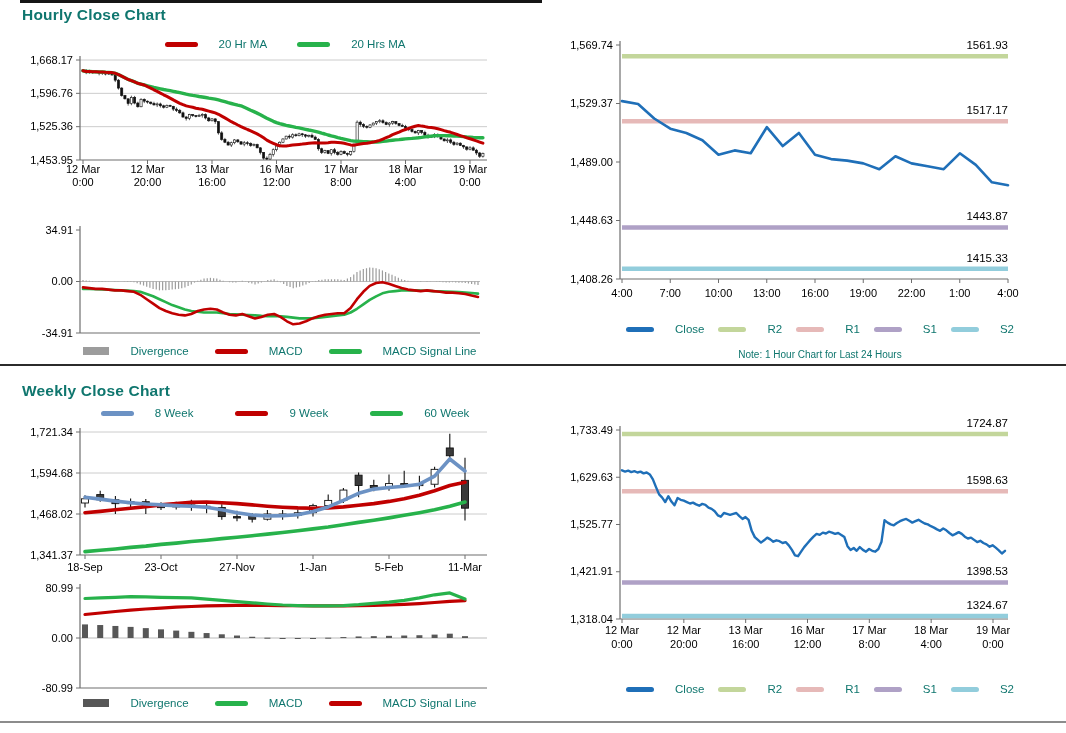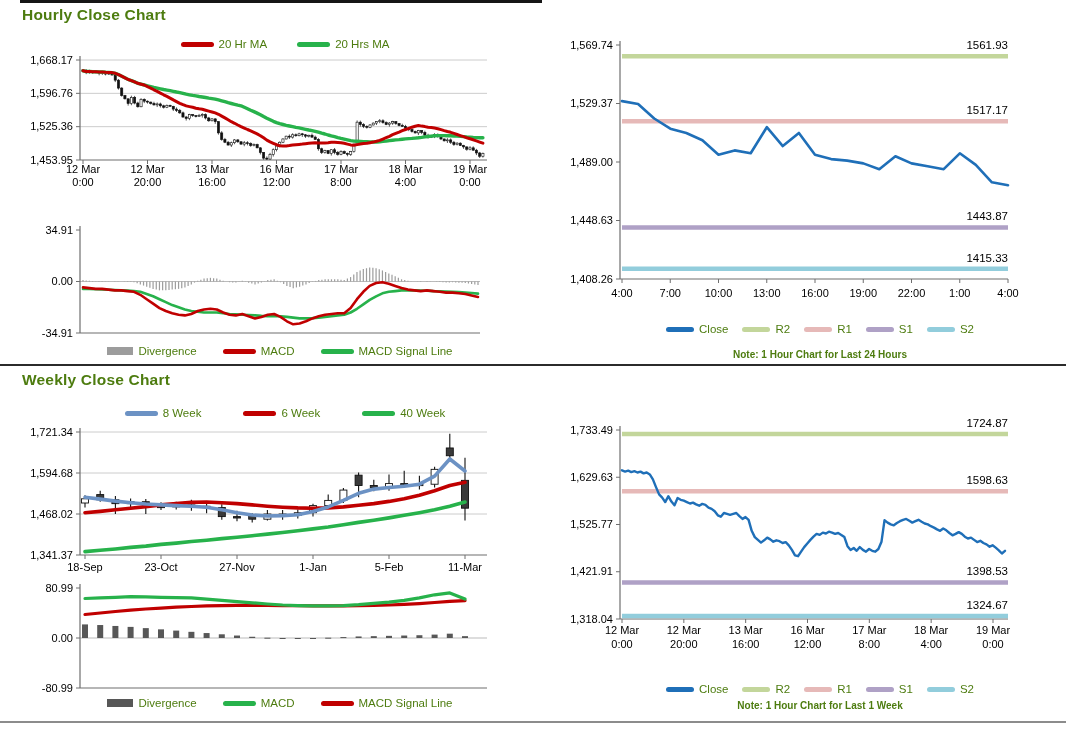--- a/index.html
+++ b/index.html
@@ -1,27 +1,27 @@
 <!DOCTYPE html>
 <html><head>
 <meta charset="utf-8">
 <style>
   html,body{margin:0;padding:0;background:#fff;}
   #page{position:relative;width:1066px;height:733px;background:#fff;overflow:hidden;
-        font-family:"Liberation Sans",sans-serif;color:#4d7c0f;}
+        font-family:"Liberation Sans",sans-serif;color:#0f766e;}
   .rule{position:absolute;left:0;width:1066px;}
   .sec-title{position:absolute;font-size:15.5px;font-weight:bold;letter-spacing:.2px;}
   svg text{font-family:"Liberation Sans",sans-serif;fill:#000;}
   .lg{position:absolute;display:flex;justify-content:center;align-items:center;}
-  .lg .it{display:flex;align-items:center;gap:5px;text-align:center;}
+  .lg .it{display:flex;align-items:center;gap:21px;text-align:center;}
   .lg .lb{font-size:11.5px;white-space:nowrap;}
   .sw{width:33px;height:5px;border-radius:2.5px;flex:0 0 auto;}
   .sw.bar{width:26px;height:8px;border-radius:0;}
   .sw.thin{width:28px;}
-  .note{position:absolute;font-size:10px;font-weight:700;text-align:center;}
+  .note{position:absolute;font-size:10px;font-weight:400;text-align:center;}
   #cv{position:absolute;left:0;top:0;}
 </style>
 </head>
 <body>
 
 <div id="page">
 
   <div class="rule" style="left:20px;top:0;width:522px;height:2.5px;background:#161616;"></div>
 
   <div class="sec-title" style="left:22px;top:6px;">Hourly Close Chart</div>
@@ -71,34 +71,34 @@
     </div>
     <div class="it">
       <span class="sw thin" style="background: rgb(146, 205, 220);"></span>
       <span class="lb">S2</span>
     </div>
   </div>
   <div class="note" style="left:615px;top:349px;width:410px;">Note: 1 Hour Chart for Last 24 Hours</div>
 
   <div class="rule" style="top:364px;height:2px;background:#2B2B2B;"></div>
 
-  <div class="sec-title" style="left:22px;top:371px;">Weekly Close Chart</div>
+  <div class="sec-title" style="left:22px;top:382px;">Weekly Close Chart</div>
 
   <div class="lg" style="left:83px;top:407px;width:404px;gap:42px;">
     <div class="it">
       <span class="sw" style="background: rgb(108, 146, 196);"></span>
       <span class="lb">8 Week</span>
     </div>
     <div class="it">
       <span class="sw" style="background: rgb(192, 0, 0);"></span>
-      <span class="lb">6 Week</span>
+      <span class="lb">9 Week</span>
     </div>
     <div class="it">
       <span class="sw" style="background: rgb(39, 178, 75);"></span>
-      <span class="lb">40 Week</span>
+      <span class="lb">60 Week</span>
     </div>
   </div>
 
   <div class="lg" style="left:70px;top:697px;width:420px;gap:26px;">
     <div class="it">
       <span class="sw bar" style="background: rgb(87, 87, 87);"></span>
       <span class="lb">Divergence</span>
     </div>
     <div class="it">
       <span class="sw" style="background: rgb(39, 178, 75);"></span>
@@ -125,21 +125,20 @@
     </div>
     <div class="it">
       <span class="sw thin" style="background: rgb(175, 161, 198);"></span>
       <span class="lb">S1</span>
     </div>
     <div class="it">
       <span class="sw thin" style="background: rgb(146, 205, 220);"></span>
       <span class="lb">S2</span>
     </div>
   </div>
-  <div class="note" style="left:615px;top:700px;width:410px;">Note: 1 Hour Chart for Last 1 Week</div>
 
   <div class="rule" style="top:721px;height:1.5px;background:#8C8C8C;"></div>
 
   <svg id="cv" width="1066" height="733" viewBox="0 0 1066 733" xmlns="http://www.w3.org/2000/svg">
       <line x1="80" y1="60" x2="487" y2="60" stroke="#CCCCCC" stroke-width="1"></line>
       <line x1="80" y1="93.33488936607229" x2="487" y2="93.33488936607229" stroke="#CCCCCC" stroke-width="1"></line>
       <line x1="80" y1="126.66511063392781" x2="487" y2="126.66511063392781" stroke="#CCCCCC" stroke-width="1"></line>
       <line x1="80" y1="160" x2="487" y2="160" stroke="#6E6E6E" stroke-width="1.2"></line>
       <line x1="80" y1="56" x2="80" y2="160" stroke="#6E6E6E" stroke-width="1.2"></line>
       <line x1="76" y1="60" x2="80" y2="60" stroke="#6E6E6E" stroke-width="1"></line>

